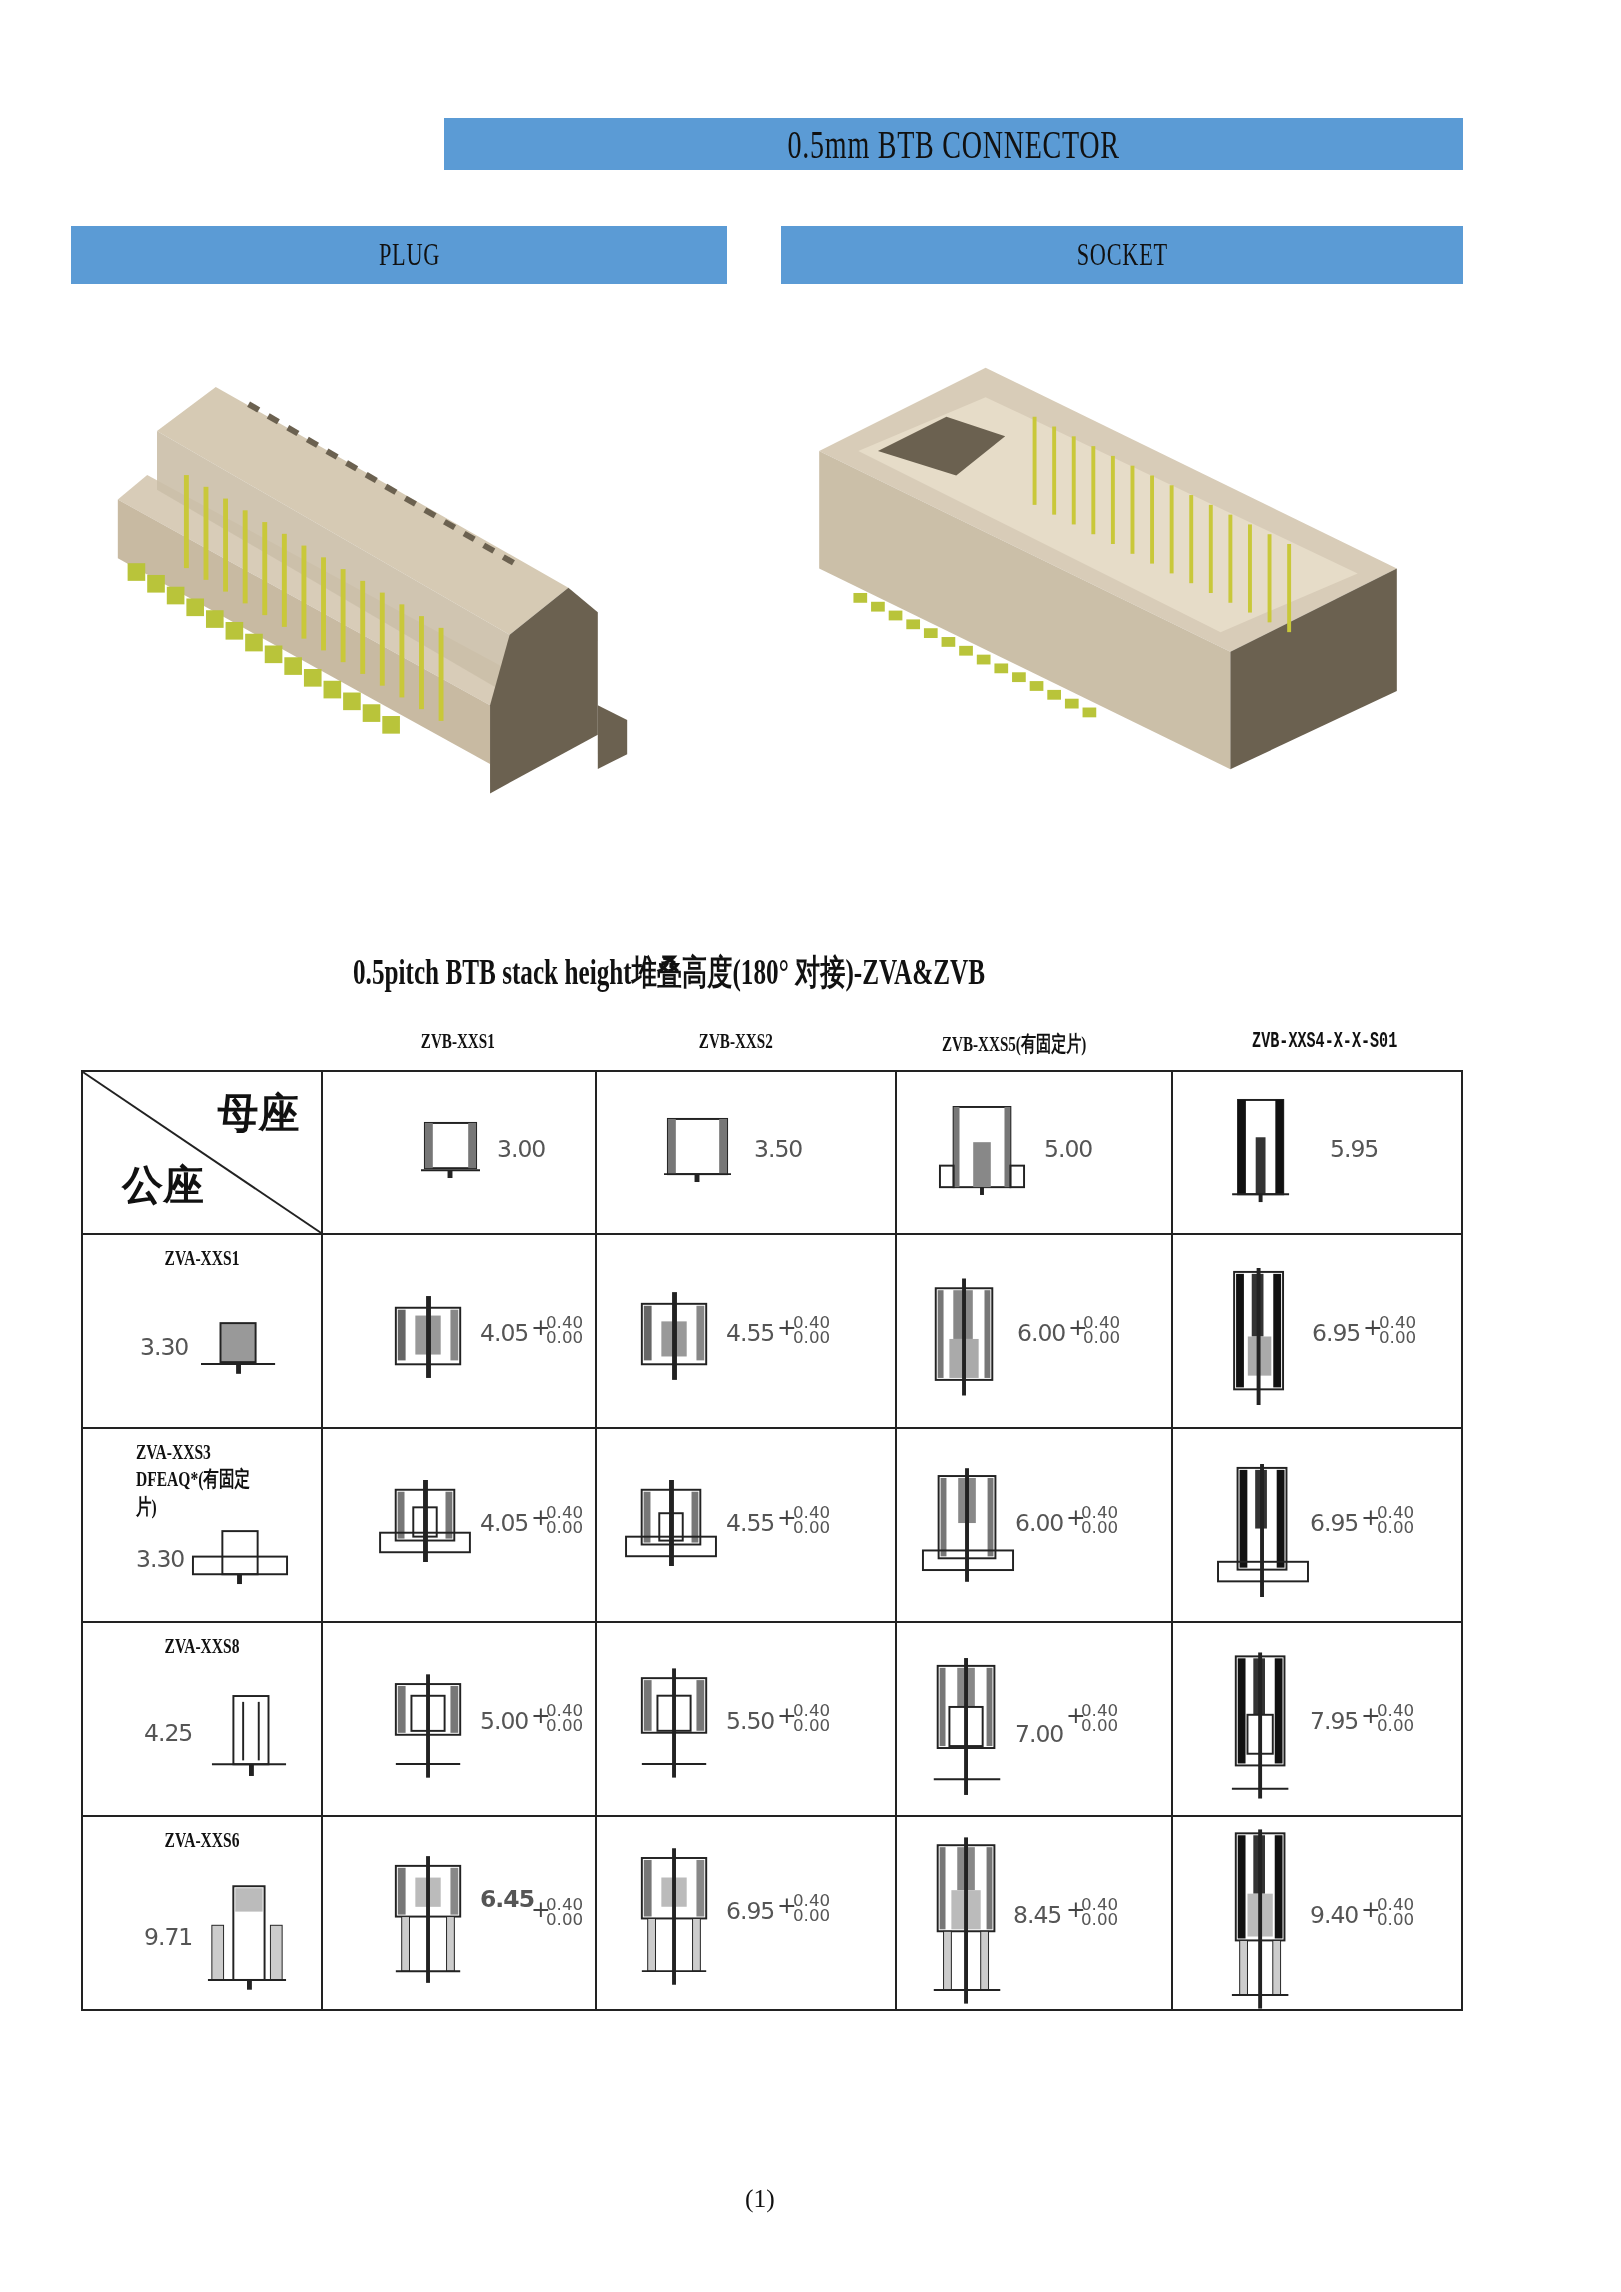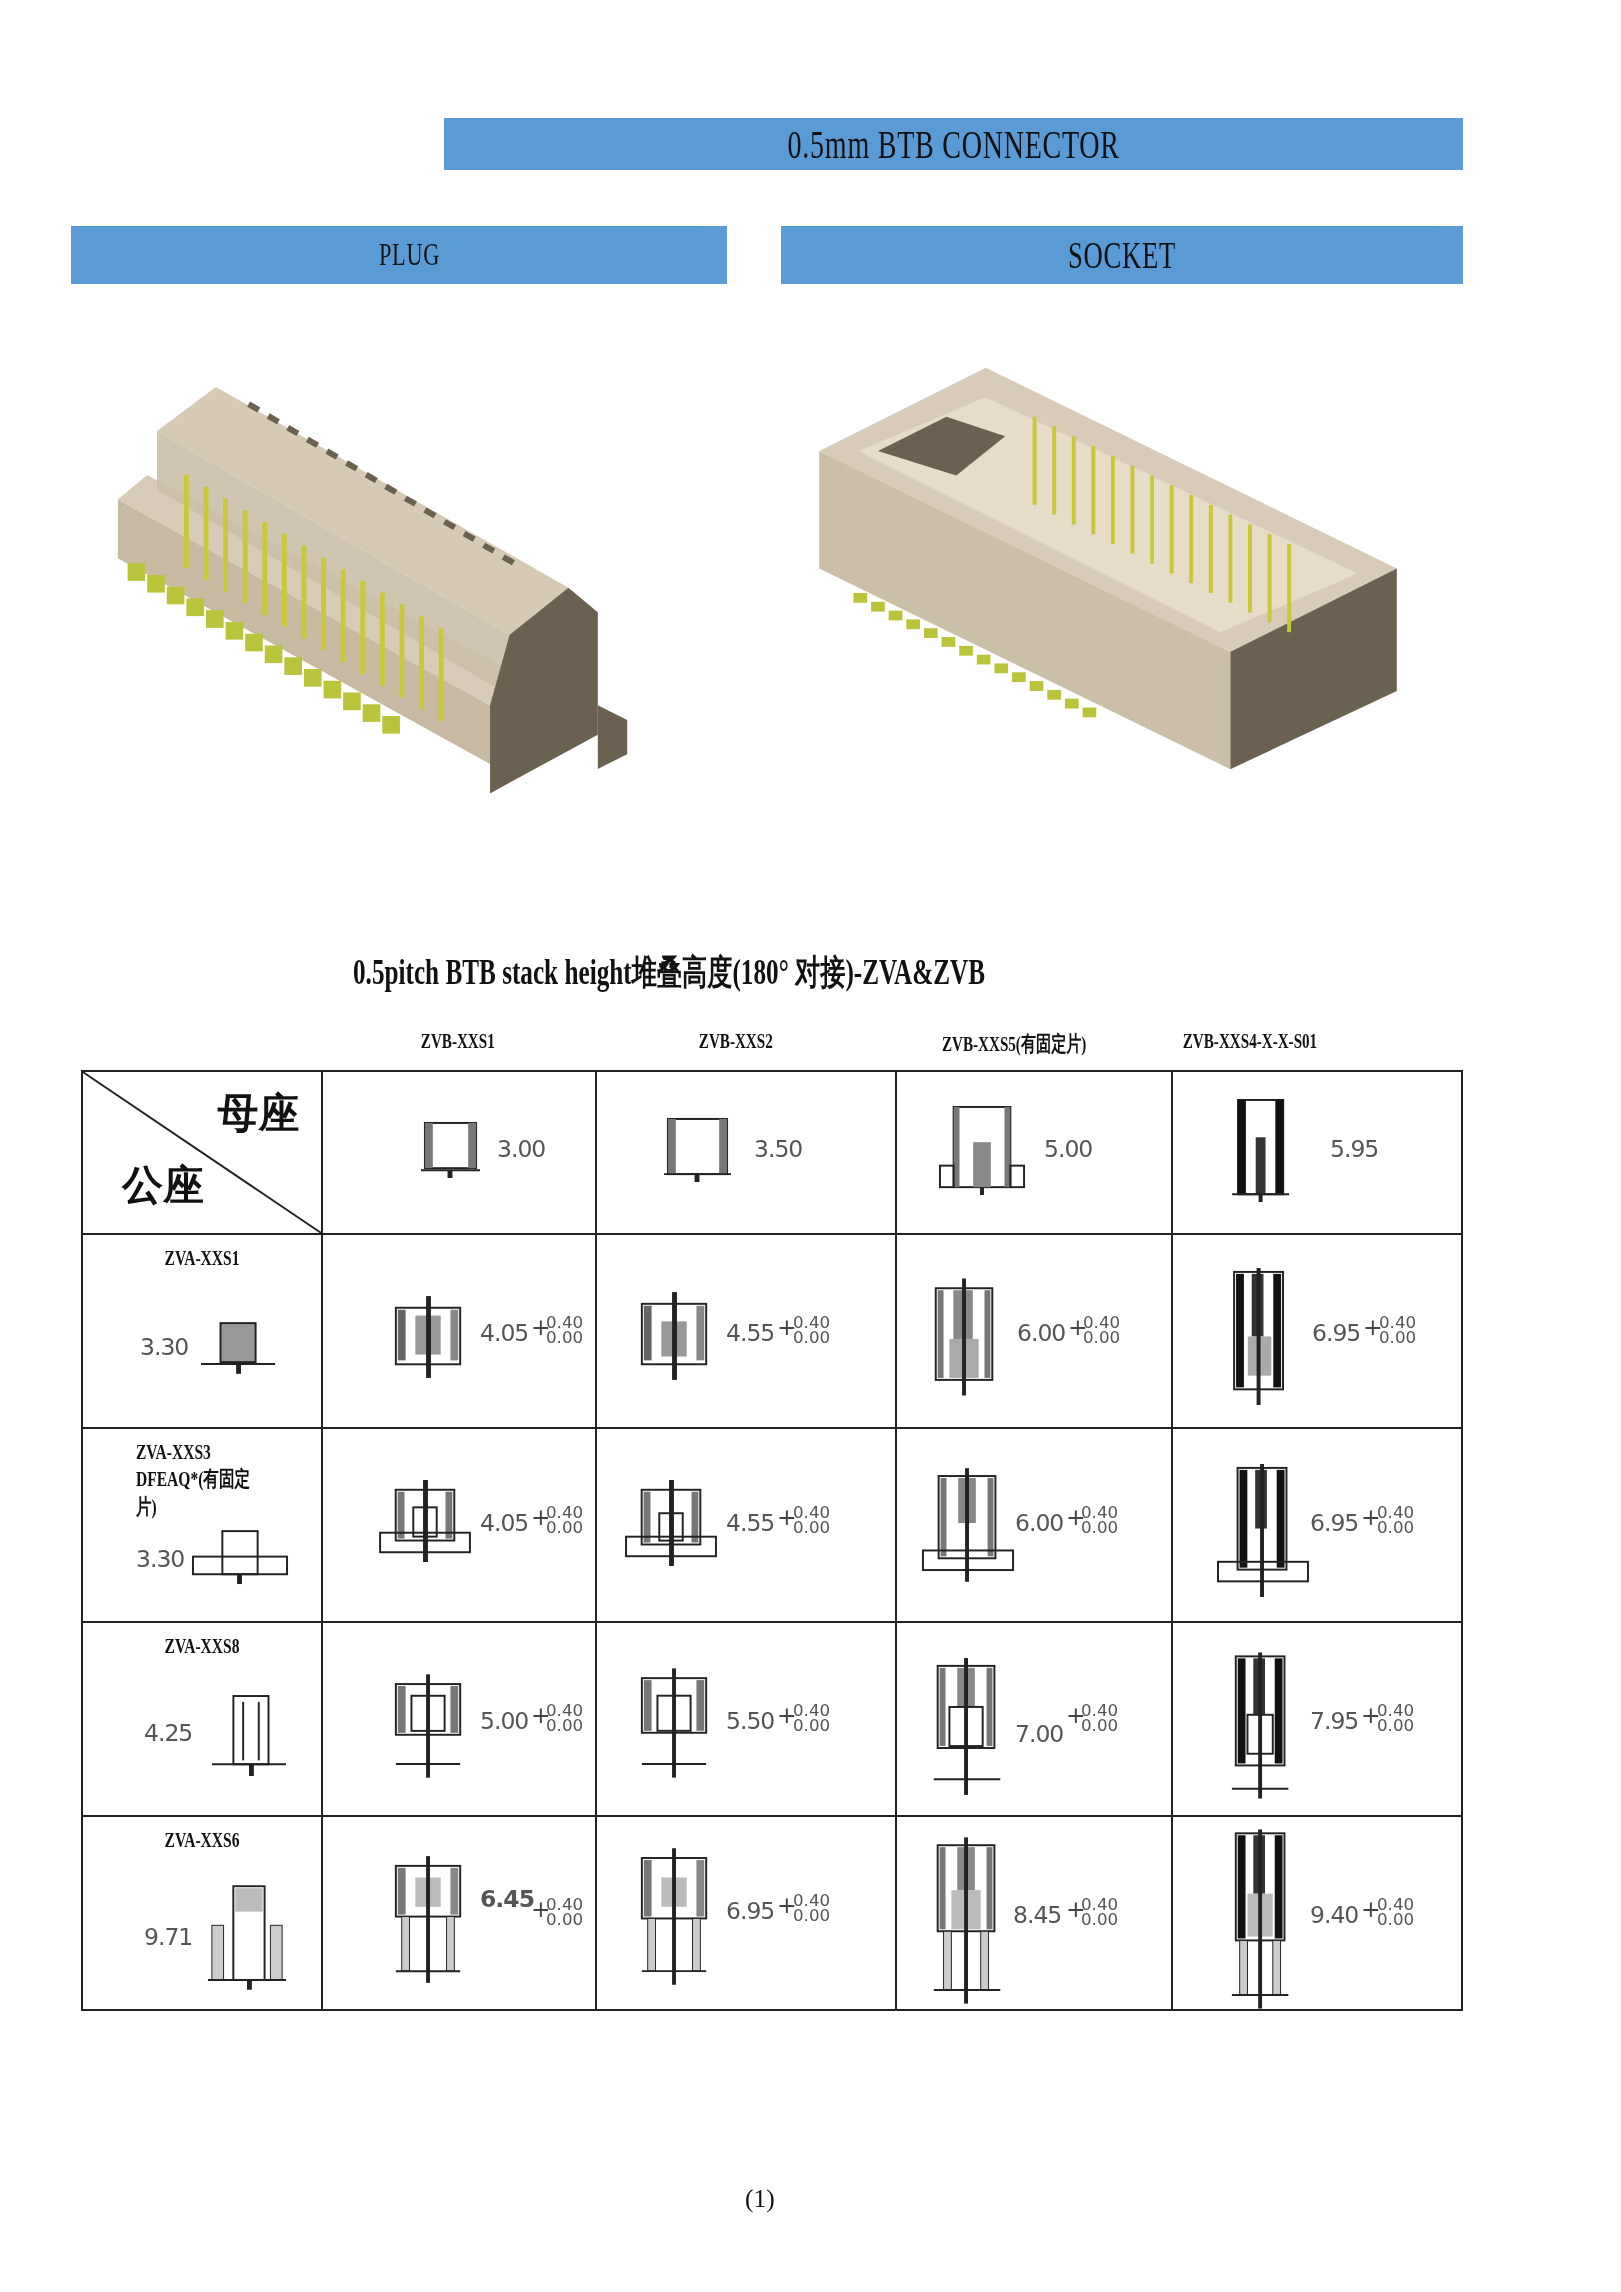--- a/index.html
+++ b/index.html
@@ -3,21 +3,21 @@
 <meta charset="utf-8">
 <style>
   html, body { margin:0; padding:0; background:#ffffff; }
   body { width:1621px; height:2293px; position:relative; overflow:hidden;
          font-family:"Liberation Serif","DejaVu Serif",serif; color:#111; }
   .bar { position:absolute; background:#5b9bd5; display:flex; align-items:center; justify-content:center;
          font-family:"Liberation Serif","DejaVu Serif",serif; color:#111; }
   .bar span { display:inline-block; transform:scaleX(0.72); letter-spacing:1px; }
   #title-bar { left:444px; top:118px; width:1019px; height:52px; font-size:39px; }
   #plug-bar { left:71px; top:226px; width:635px; height:58px; font-size:31px;padding-left:21px; }
-  #socket-bar { left:781px; top:226px; width:682px; height:58px; font-size:37px; }
+  #socket-bar { left:781px; top:226px; width:682px; height:58px; font-size:31px; }
   .render { position:absolute; }
   #plug-img { left:108px; top:382px; width:529px; height:431px; }
   #socket-img { left:809px; top:358px; width:598px; height:421px; }
   #section-title { position:absolute; left:353px; top:949px; font-size:35px; font-weight:bold;
                    white-space:nowrap; text-decoration:underline; text-underline-offset:5.9px; }
   #section-title span { display:inline-block; transform:scaleX(0.72); transform-origin:left center; }
   .col-head { position:absolute; top:1029px; font-size:21.6px; font-weight:bold; text-align:center; white-space:nowrap; }
   .col-head span { display:inline-block; transform:scaleX(0.7); }
   table.grid { position:absolute; left:81px; top:1070px; border-collapse:collapse; }
   table.grid td { border:2px solid #222; padding:0; position:relative; vertical-align:top; }
@@ -152,21 +152,21 @@
   </g>
 </svg>
 
 <div id="section-title">
   <span>0.5pitch BTB stack height堆叠高度(180° 对接)-ZVA&amp;ZVB</span>
 </div>
 
 <div class="col-head" style="left:321px;width:274px;"><span>ZVB-XXS1</span></div>
 <div class="col-head" style="left:596px;width:280px;"><span>ZVB-XXS2</span></div>
 <div class="col-head" style="left:876px;width:276px;"><span>ZVB-XXS5(有固定片)</span></div>
-<div class="col-head" style="left:1105px;width:290px;"><span>ZVB-XXS4-X-X-S01</span></div>
+<div class="col-head" style="left:1180px;width:290px;font-family:Liberation Mono, monospace;"><span>ZVB-XXS4-X-X-S01</span></div>
 
 <table class="grid">
   <tbody>
       <tr>
     <td class="corner">
       <svg width="238" height="161" viewBox="0 0 243 164">
             <line x1="0" y1="0" x2="243" y2="164" stroke="#222" stroke-width="2"></line>
           </svg>
       <div class="top">母座</div>
       <div class="bot">公座</div>

